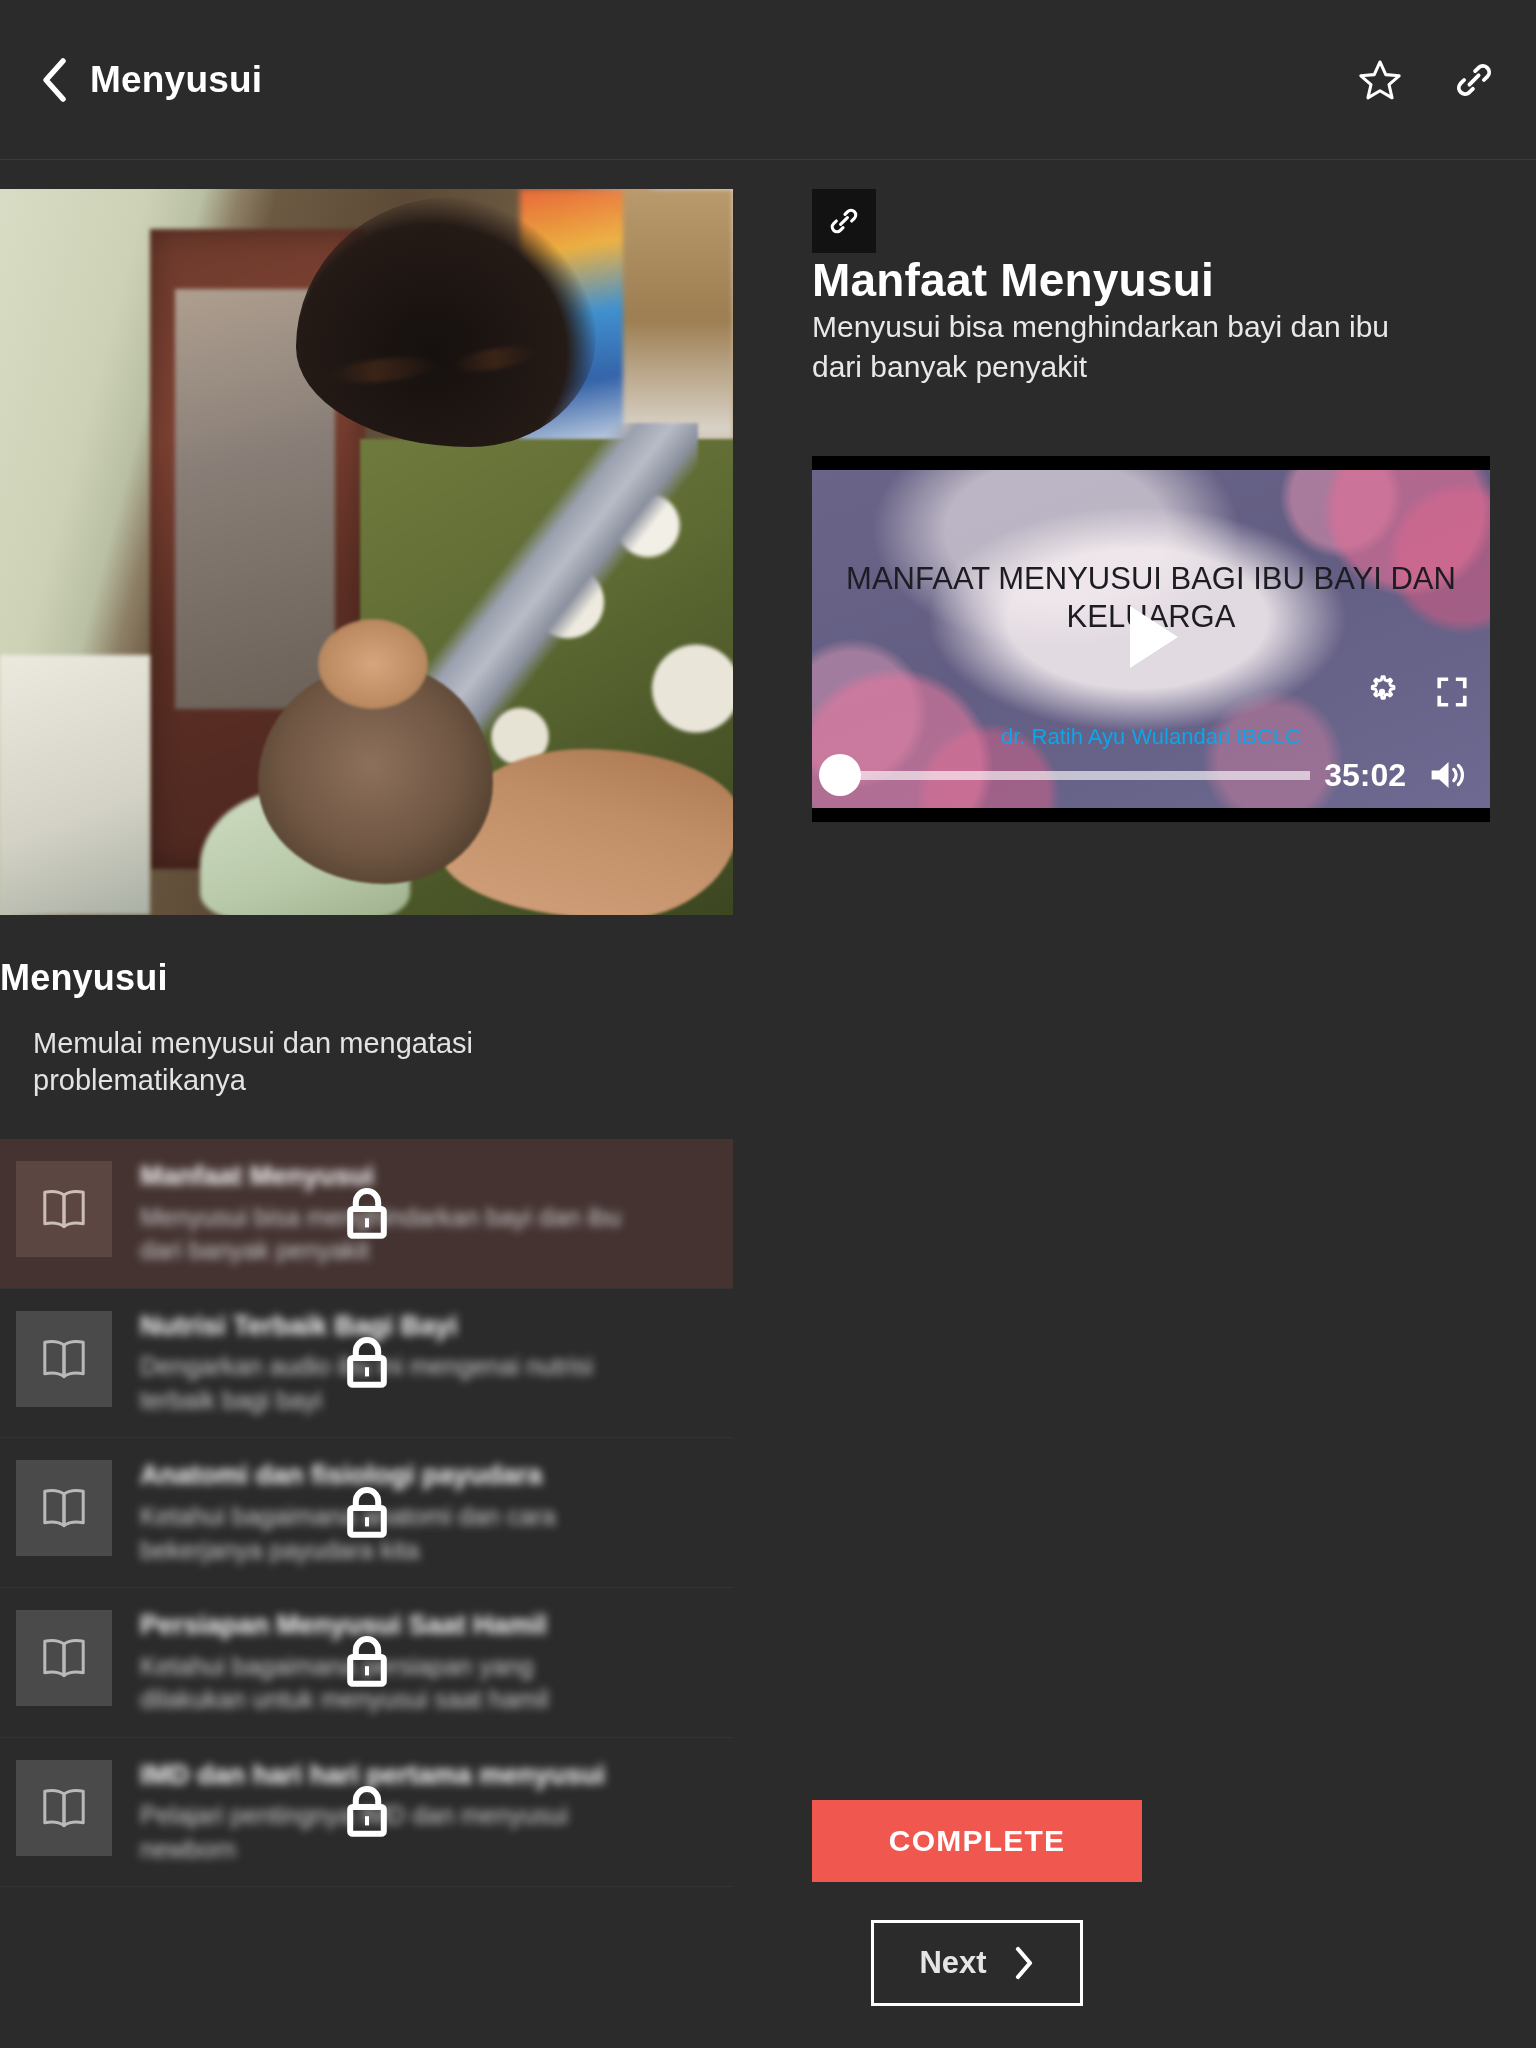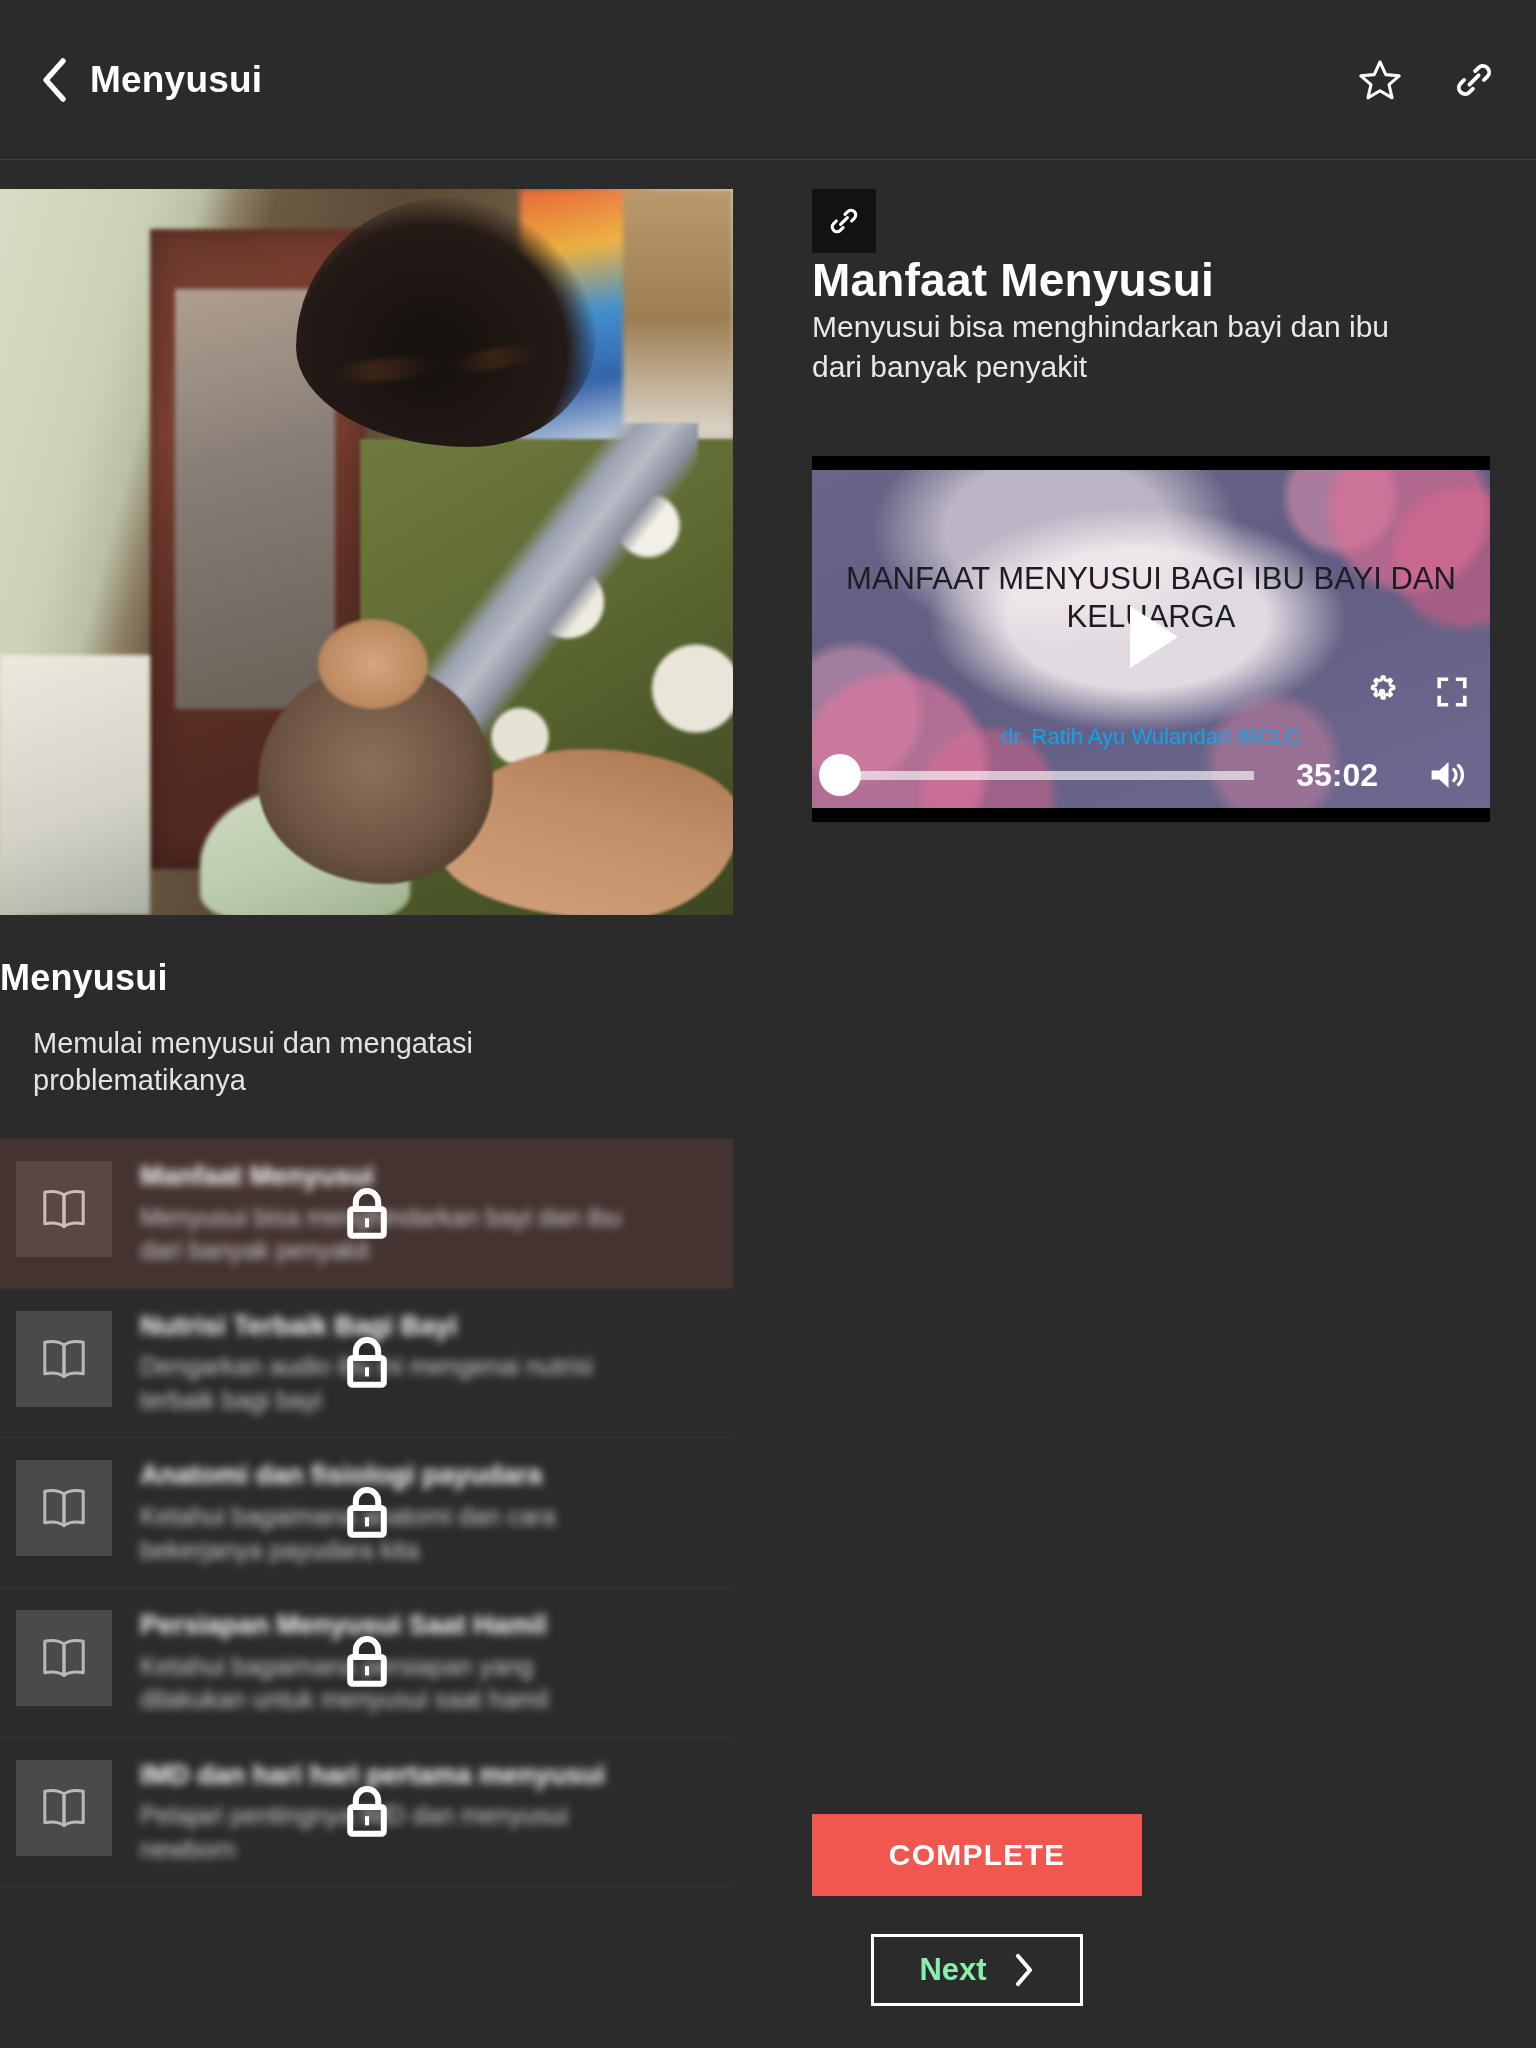--- a/index.html
+++ b/index.html
@@ -228,21 +228,21 @@
   .play-btn {
     position:absolute; left:50%; top:50%; transform:translate(-50%,-50%);
     z-index:3; cursor:pointer;
   }
   .v-ctrl-right {
     position:absolute; right:18px; top:216px; display:flex; gap:30px; z-index:3;
   }
   .v-ico { width:40px; height:40px; display:flex; align-items:center; justify-content:center; cursor:pointer; }
   .v-bottom {
     position:absolute; left:0; bottom:14px; width:100%; height:66px;
-    display:flex; align-items:center; z-index:3;gap:28px;
+    display:flex; align-items:center; z-index:3;
   }
   .v-track-wrap { position:relative; flex:1; margin-left:18px; height:66px; display:flex; align-items:center; }
   .v-track { width:100%; height:9px; background:rgba(255,255,255,.62); }
   .v-handle {
     position:absolute; left:10px; top:50%; transform:translate(-50%,-50%);
     width:42px; height:42px; border-radius:50%; background:#fff; cursor:pointer;
   }
   .v-time { color:#ffffff; font-size:32px; font-weight:bold; margin:0 18px 0 14px; }
   .v-vol { margin-right:20px; width:46px; height:46px; display:flex; align-items:center; justify-content:center; cursor:pointer; }
 
@@ -251,22 +251,22 @@
     position:absolute; left:812px; bottom:42px;
     display:flex; align-items:center; gap:38px;flex-direction:column;
   }
   .btn-complete {
     width:330px; height:82px; background:#f0584f;
     color:#ffffff; font-size:30px; font-weight:bold; letter-spacing:1.2px;
     display:flex; align-items:center; justify-content:center;
     border:none; cursor:pointer;
   }
   .btn-next {
-    width:212px; height:72px; background:transparent;
-    border:3px solid #ffffff; color:#86efac;
+    width:212px; height:86px; background:transparent;
+    border:3px solid #ffffff; color:#e5e5e5;
     font-size:31px; font-weight:bold;
     display:flex; align-items:center; justify-content:center; gap:26px;
     cursor:pointer;
   }
 </style>
 </head>
 <body>
 
 <div class="header">
   <div class="back-btn">

